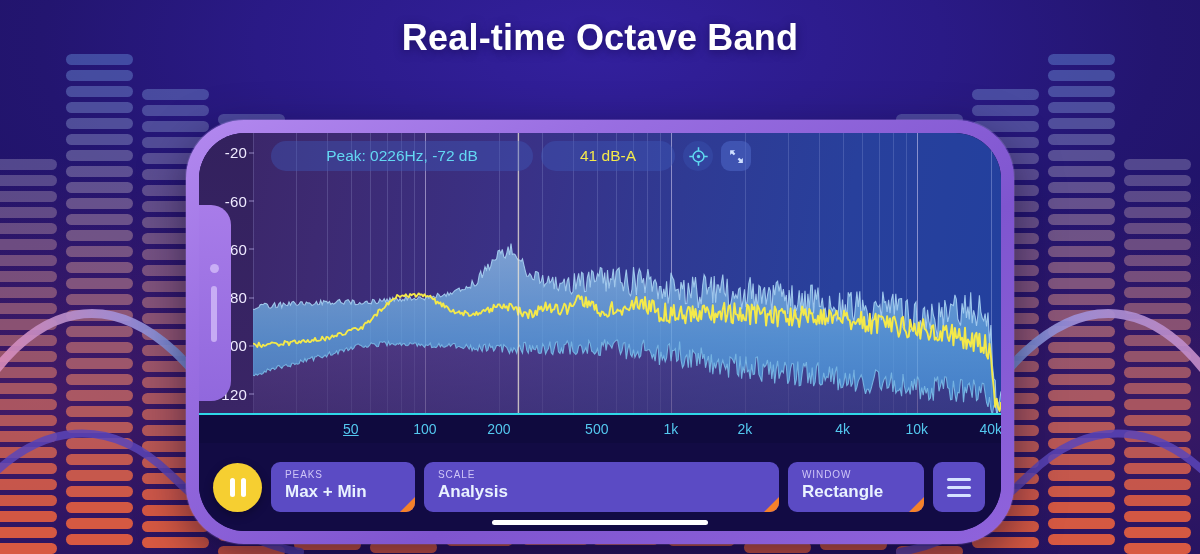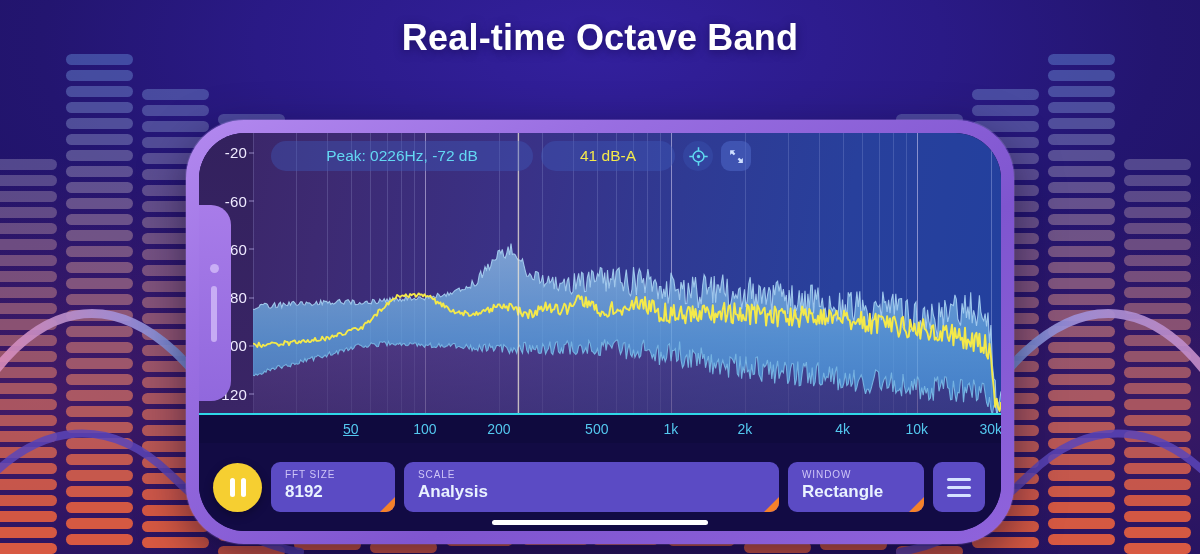--- a/index.html
+++ b/index.html
@@ -778,35 +778,35 @@
     <div id="x-axis">
       <div id="x-axis-spacer"></div>
     <div class="x-tick" style="left: calc(12.2032% + 54px); text-decoration: underline;">50</div>
         <div class="x-tick" style="left: calc(21.4345% + 54px);">100</div>
         <div class="x-tick" style="left: calc(30.6658% + 54px);">200</div>
         <div class="x-tick" style="left: calc(42.869% + 54px);">500</div>
         <div class="x-tick" style="left: calc(52.1003% + 54px);">1k</div>
         <div class="x-tick" style="left: calc(61.3317% + 54px);">2k</div>
         <div class="x-tick" style="left: calc(73.5348% + 54px);">4k</div>
         <div class="x-tick" style="left: calc(82.7662% + 54px);">10k</div>
-        <div class="x-tick" style="left: calc(91.9975% + 54px);">30k</div>
+        <div class="x-tick" style="left: calc(91.9975% + 54px);">40k</div>
       </div>
 
     <div id="bottom-bar">
       <div id="pause-button">
         <div class="pause-bar"></div>
         <div class="pause-bar"></div>
       </div>
 
-
-      <div class="opt-card" id="card-fft">
-        <div class="opt-label">FFT SIZE</div>
-        <div class="opt-value">8192</div>
+      <div class="opt-card" id="card-peaks">
+        <div class="opt-label">PEAKS</div>
+        <div class="opt-value">Max + Min</div>
         <div class="opt-corner"></div>
       </div>
+
 
       <div class="opt-card" id="card-scale">
         <div class="opt-label">SCALE</div>
         <div class="opt-value">Analysis</div>
         <div class="opt-corner"></div>
       </div>
 
       <div class="opt-card" id="card-window">
         <div class="opt-label">WINDOW</div>
         <div class="opt-value">Rectangle</div>

